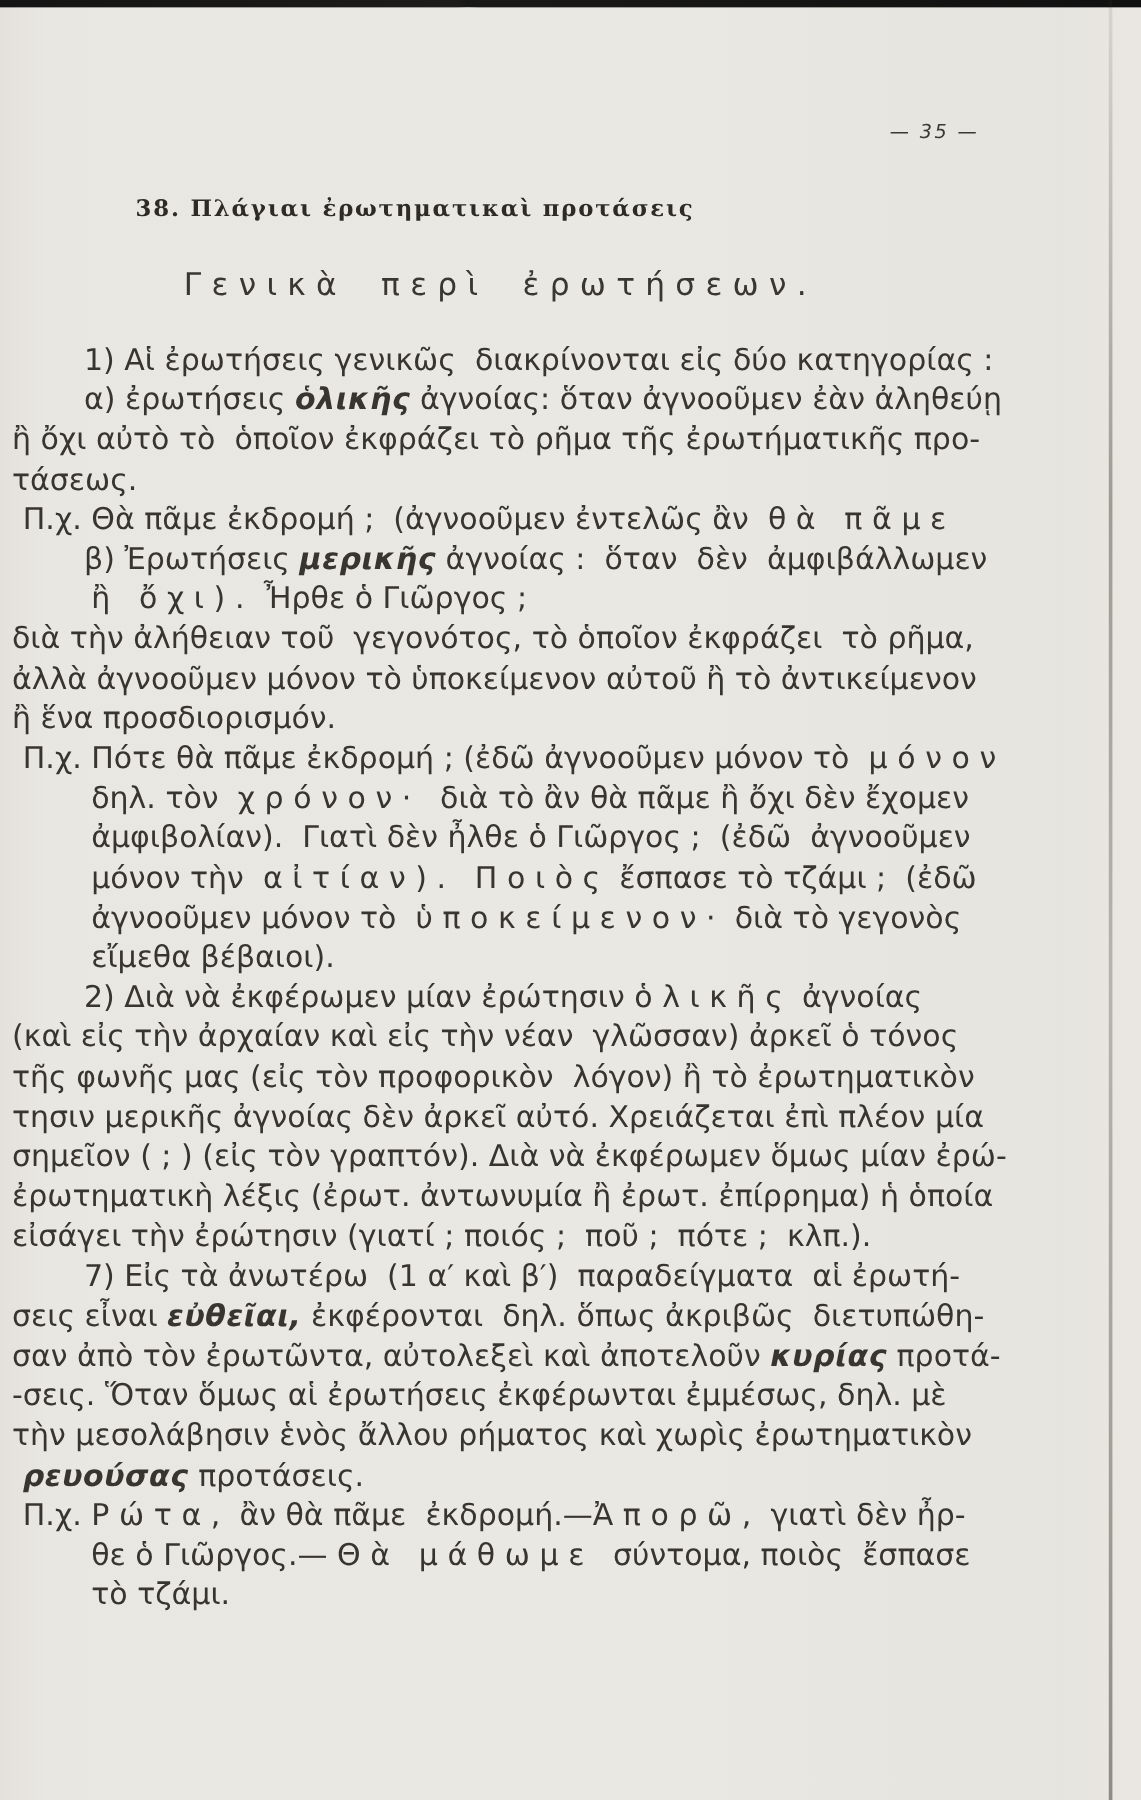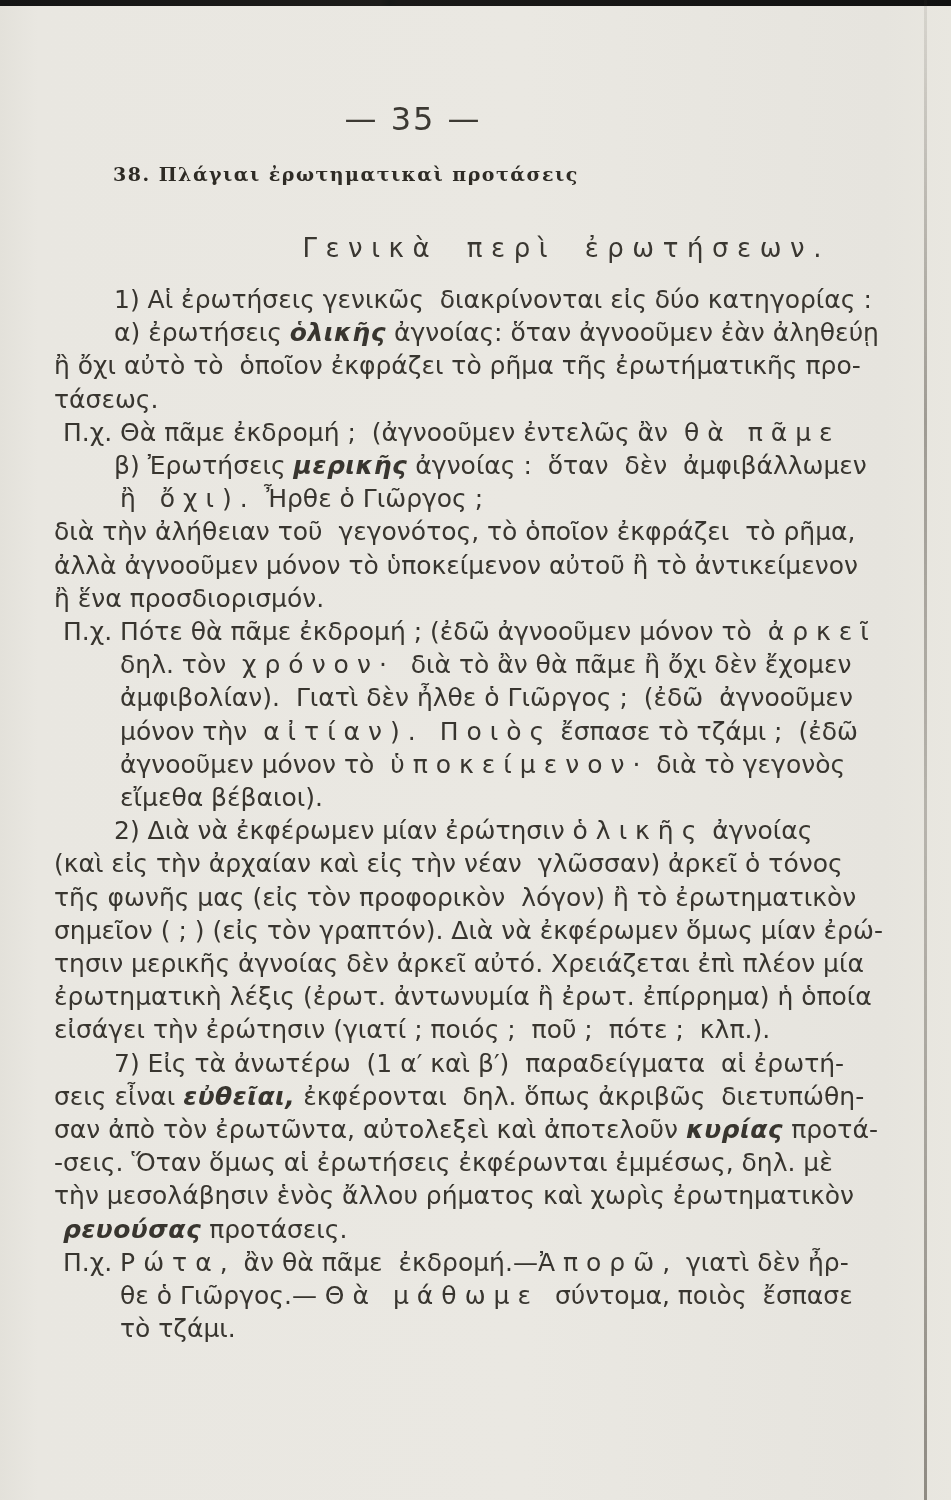--- a/index.html
+++ b/index.html
@@ -21,35 +21,35 @@
   }
   .right-edge {
     position:absolute; top:0; right:24px; width:3px; height:100%;
     background:linear-gradient(180deg,
       rgba(70,64,55,0.10) 0%, rgba(70,64,55,0.45) 28%,
       rgba(70,64,55,0.30) 55%, rgba(70,64,55,0.42) 80%, rgba(70,64,55,0.55) 100%);
     filter:blur(0.4px);
   }
   .page-number {
     position:absolute; top:100px; left:10px; width:806px;
-    text-align:center; font-size:32px; letter-spacing:2px; color:#3c3933;
+    text-align:right; font-size:16px; letter-spacing:2px; color:#3c3933;font-style:italic;
   }
   .heading {
     position:absolute; top:163px; left:113px; margin:0;
     font-family:"DejaVu Serif", serif;
     font-weight:bold; font-size:19px; letter-spacing:1.5px; color:#2e2b25;
   }
   .subheading {
-    position:absolute; top:219px; left:10px; width:806px; margin:14px;
-    text-align:right; font-weight:normal;
+    position:absolute; top:219px; left:10px; width:806px; margin:4px;
+    text-align:center; font-weight:normal;
     font-size:26px; letter-spacing:0.33em; word-spacing:0.45em; color:#3a3731;
   }
   .bodytext {
     position:absolute; top:283px; left:10px; width:812px;
-    font-size:25px; line-height:33.2px;margin-left:44px;
+    font-size:25px; line-height:33.2px;
   }
   .line { white-space:pre; }
   .indent-flush { margin-left:0; }
   .indent-first { margin-left:60px; }
   .indent-pch   { margin-left:9px; }
   .indent-hang  { margin-left:66px; }
   .em { font-weight:bold; font-style:italic; letter-spacing:0.5px; }
   .sp { letter-spacing:0.32em; }
 </style>
 </head>
@@ -65,31 +65,31 @@
       <div class="line indent-first"><span>1) Αἱ ἐρωτήσεις γενικῶς  διακρίνονται εἰς δύο κατηγορίας :</span></div>
       <div class="line indent-first"><span>α) ἐρωτήσεις </span><span class="em">ὁλικῆς</span><span> ἀγνοίας: ὅταν ἀγνοοῦμεν ἐὰν ἀληθεύῃ</span></div>
       <div class="line indent-flush"><span>ἢ ὄχι αὐτὸ τὸ  ὁποῖον ἐκφράζει τὸ ρῆμα τῆς ἐρωτήματικῆς προ-</span></div>
       <div class="line indent-flush"><span>τάσεως.</span></div>
       <div class="line indent-pch"><span>Π.χ. Θὰ πᾶμε ἐκδρομή ;  (ἀγνοοῦμεν ἐντελῶς ἂν  </span><span class="sp">θὰ πᾶμε</span></div>
       <div class="line indent-first"><span>β) Ἐρωτήσεις </span><span class="em">μερικῆς</span><span> ἀγνοίας :  ὅταν  δὲν  ἀμφιβάλλωμεν</span></div>
       <div class="line indent-hang"><span class="sp">ἢ ὄχι).</span><span> Ἦρθε ὁ Γιῶργος ;</span></div>
       <div class="line indent-flush"><span>διὰ τὴν ἀλήθειαν τοῦ  γεγονότος, τὸ ὁποῖον ἐκφράζει  τὸ ρῆμα,</span></div>
       <div class="line indent-flush"><span>ἀλλὰ ἀγνοοῦμεν μόνον τὸ ὑποκείμενον αὐτοῦ ἢ τὸ ἀντικείμενον</span></div>
       <div class="line indent-flush"><span>ἢ ἕνα προσδιορισμόν.</span></div>
-      <div class="line indent-pch"><span>Π.χ. Πότε θὰ πᾶμε ἐκδρομή ; (ἐδῶ ἀγνοοῦμεν μόνον τὸ  </span><span class="sp">ἀρκεῖ</span></div>
+      <div class="line indent-pch"><span>Π.χ. Πότε θὰ πᾶμε ἐκδρομή ; (ἐδῶ ἀγνοοῦμεν μόνον τὸ  </span><span class="sp">μόνον</span></div>
       <div class="line indent-hang"><span>δηλ. τὸν  </span><span class="sp">χρόνον·</span><span>  διὰ τὸ ἂν θὰ πᾶμε ἢ ὄχι δὲν ἔχομεν</span></div>
       <div class="line indent-hang"><span>ἀμφιβολίαν).  Γιατὶ δὲν ἦλθε ὁ Γιῶργος ;  (ἐδῶ  ἀγνοοῦμεν</span></div>
       <div class="line indent-hang"><span>μόνον τὴν  </span><span class="sp">αἰτίαν).</span><span>  </span><span class="sp">Ποιὸς</span><span> ἔσπασε τὸ τζάμι ;  (ἐδῶ</span></div>
       <div class="line indent-hang"><span>ἀγνοοῦμεν μόνον τὸ  </span><span class="sp">ὑποκείμενον·</span><span> διὰ τὸ γεγονὸς</span></div>
       <div class="line indent-hang"><span>εἴμεθα βέβαιοι).</span></div>
       <div class="line indent-first"><span>2) Διὰ νὰ ἐκφέρωμεν μίαν ἐρώτησιν </span><span class="sp">ὁλικῆς</span><span> ἀγνοίας</span></div>
       <div class="line indent-flush"><span>(καὶ εἰς τὴν ἀρχαίαν καὶ εἰς τὴν νέαν  γλῶσσαν) ἀρκεῖ ὁ τόνος</span></div>
       <div class="line indent-flush"><span>τῆς φωνῆς μας (εἰς τὸν προφορικὸν  λόγον) ἢ τὸ ἐρωτηματικὸν</span></div>
+      <div class="line indent-flush"><span>τησιν μερικῆς ἀγνοίας δὲν ἀρκεῖ αὐτό. Χρειάζεται ἐπὶ πλέον μία</span></div>
       <div class="line indent-flush"><span>σημεῖον ( ; ) (εἰς τὸν γραπτόν). Διὰ νὰ ἐκφέρωμεν ὅμως μίαν ἐρώ-</span></div>
-      <div class="line indent-flush"><span>τησιν μερικῆς ἀγνοίας δὲν ἀρκεῖ αὐτό. Χρειάζεται ἐπὶ πλέον μία</span></div>
       <div class="line indent-flush"><span>ἐρωτηματικὴ λέξις (ἐρωτ. ἀντωνυμία ἢ ἐρωτ. ἐπίρρημα) ἡ ὁποία</span></div>
       <div class="line indent-flush"><span>εἰσάγει τὴν ἐρώτησιν (γιατί ; ποιός ;  ποῦ ;  πότε ;  κλπ.).</span></div>
       <div class="line indent-first"><span>7) Εἰς τὰ ἀνωτέρω  (1 α′ καὶ β′)  παραδείγματα  αἱ ἐρωτή-</span></div>
       <div class="line indent-flush"><span>σεις εἶναι </span><span class="em">εὐθεῖαι,</span><span> ἐκφέρονται  δηλ. ὅπως ἀκριβῶς  διετυπώθη-</span></div>
       <div class="line indent-flush"><span>σαν ἀπὸ τὸν ἐρωτῶντα, αὐτολεξεὶ καὶ ἀποτελοῦν </span><span class="em">κυρίας</span><span> προτά-</span></div>
       <div class="line indent-flush"><span>-σεις. Ὅταν ὅμως αἱ ἐρωτήσεις ἐκφέρωνται ἐμμέσως, δηλ. μὲ</span></div>
       <div class="line indent-flush"><span>τὴν μεσολάβησιν ἑνὸς ἄλλου ρήματος καὶ χωρὶς ἐρωτηματικὸν</span></div>
       <div class="line indent-pch"><span class="em">ρευούσας</span><span> προτάσεις.</span></div>
       <div class="line indent-pch"><span>Π.χ. </span><span class="sp">Ρώτα,</span><span> ἂν θὰ πᾶμε  ἐκδρομή.—</span><span class="sp">Ἀπορῶ,</span><span> γιατὶ δὲν ἦρ-</span></div>
       <div class="line indent-hang"><span>θε ὁ Γιῶργος.— </span><span class="sp">Θὰ μάθωμε</span><span>  σύντομα, ποιὸς  ἔσπασε</span></div>

